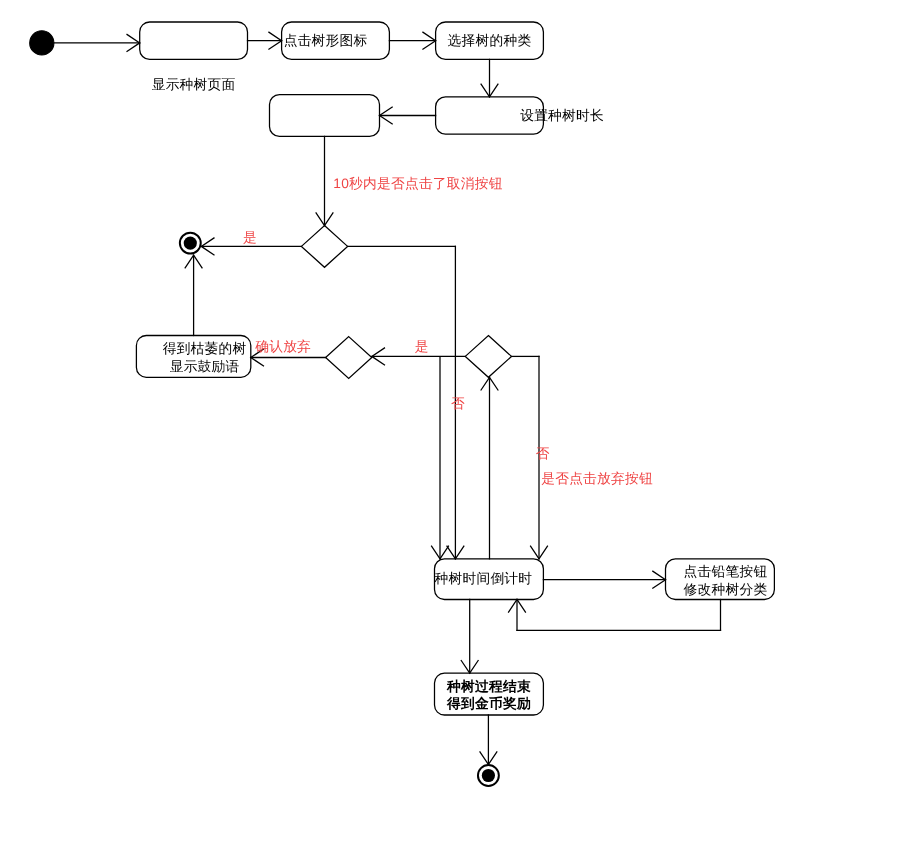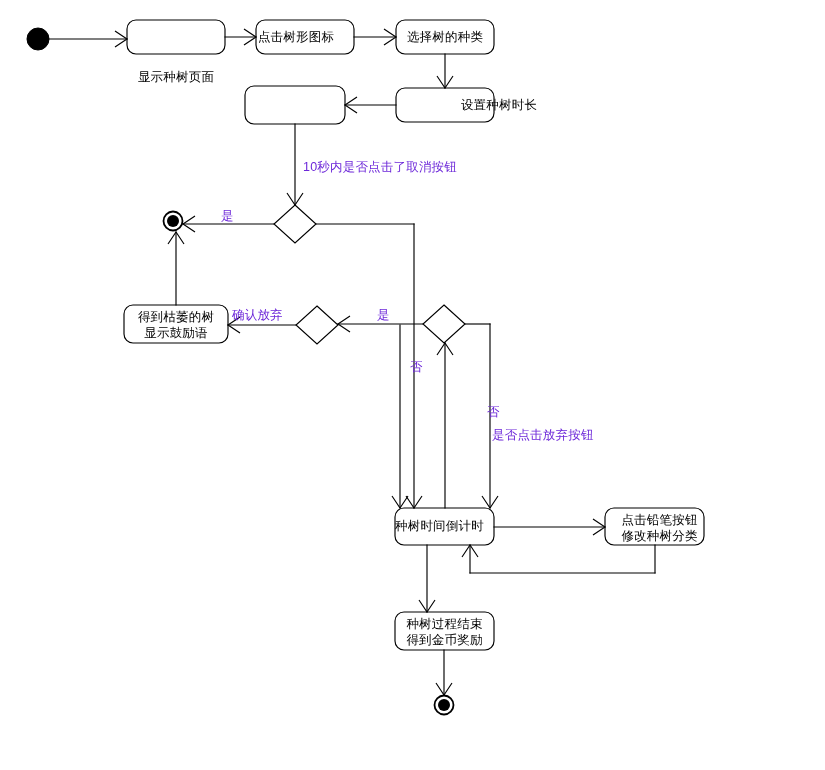--- a/index.html
+++ b/index.html
@@ -68,21 +68,21 @@
     color: #000000;
     font-family: "Liberation Sans", "DejaVu Sans", sans-serif;
     font-size: 12.5px;
     line-height: 16px;
     white-space: nowrap;
     pointer-events: none;
     letter-spacing: 0.2px;
   }
   .edge-label {
     position: absolute;
-    color: #6d28d9;
+    color: #ef4444;
     font-family: "Liberation Sans", "DejaVu Sans", sans-serif;
     font-size: 12.5px;
     line-height: 15px;
     white-space: nowrap;
     pointer-events: none;
     letter-spacing: 0.2px;
   }
 </style>
 </head>
 <body>
@@ -218,36 +218,36 @@
     </g>
 
   </svg>
 
   <div class="node-label" style="left:127px; top:29px; width:98px;margin-top:40px;">显示种树页面</div>
 
   <div class="node-label" style="left:256px; top:29px; width:80px;">点击树形图标</div>
 
   <div class="node-label" style="left:396px; top:29px; width:98px;">选择树的种类</div>
 
-  <div class="node-label" style="left:396px; top:97px; width:110px;padding-left:48px;">设置种树时长</div>
-
-
-  <div class="node-label" style="left:124px; top:309px; width:104px;">
+  <div class="node-label" style="left:408px; top:97px; width:110px;padding-left:48px;">设置种树时长</div>
+
+
+  <div class="node-label" style="left:134px; top:309px; width:104px;">
     <div>得到枯萎的树</div>
     <div>显示鼓励语</div>
   </div>
 
   <div class="node-label" style="left:395px; top:518px; width:82px;">种树时间倒计时</div>
 
   <div class="node-label" style="left:605px; top:512px; width:109px;">
     <div>点击铅笔按钮</div>
     <div>修改种树分类</div>
   </div>
 
-  <div class="node-label" style="left:395px; top:616px; width:99px;">
+  <div class="node-label" style="left:395px; top:616px; width:99px;font-weight:bold;">
     <div>种树过程结束</div>
     <div>得到金币奖励</div>
   </div>
 
   <div class="edge-label" style="left:303px; top:160px;">10秒内是否点击了取消按钮</div>
 
   <div class="edge-label" style="left:221px; top:209px;">是</div>
 
   <div class="edge-label" style="left:232px; top:308px;">确认放弃</div>
 

